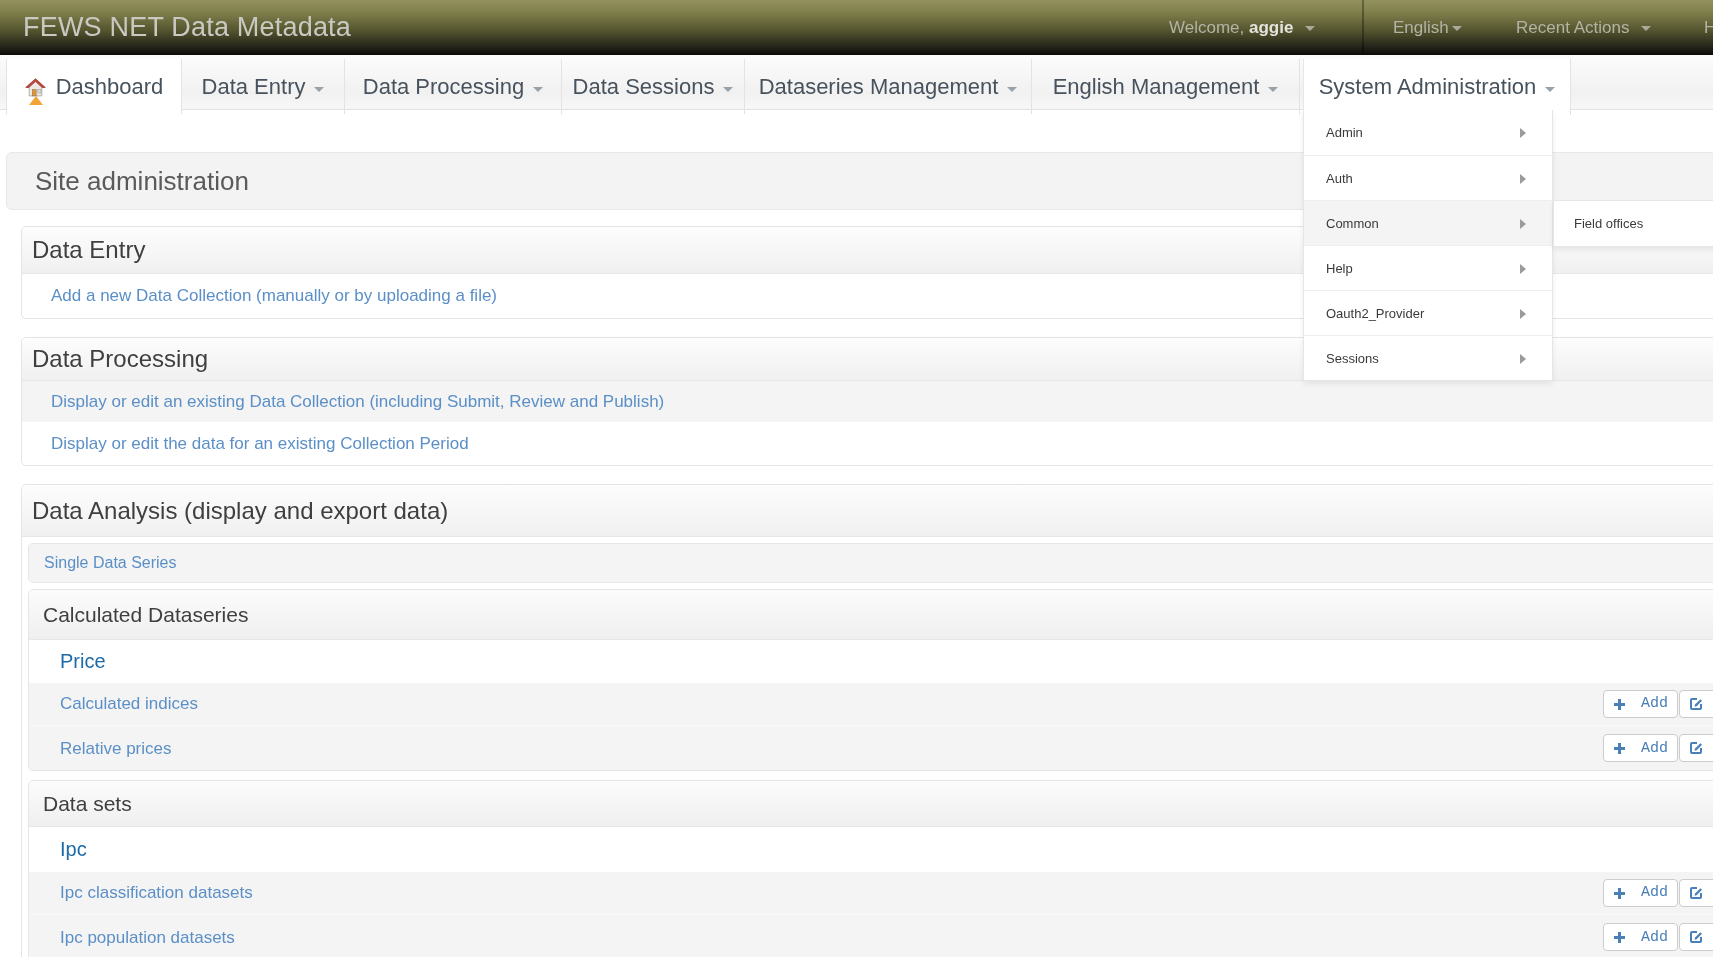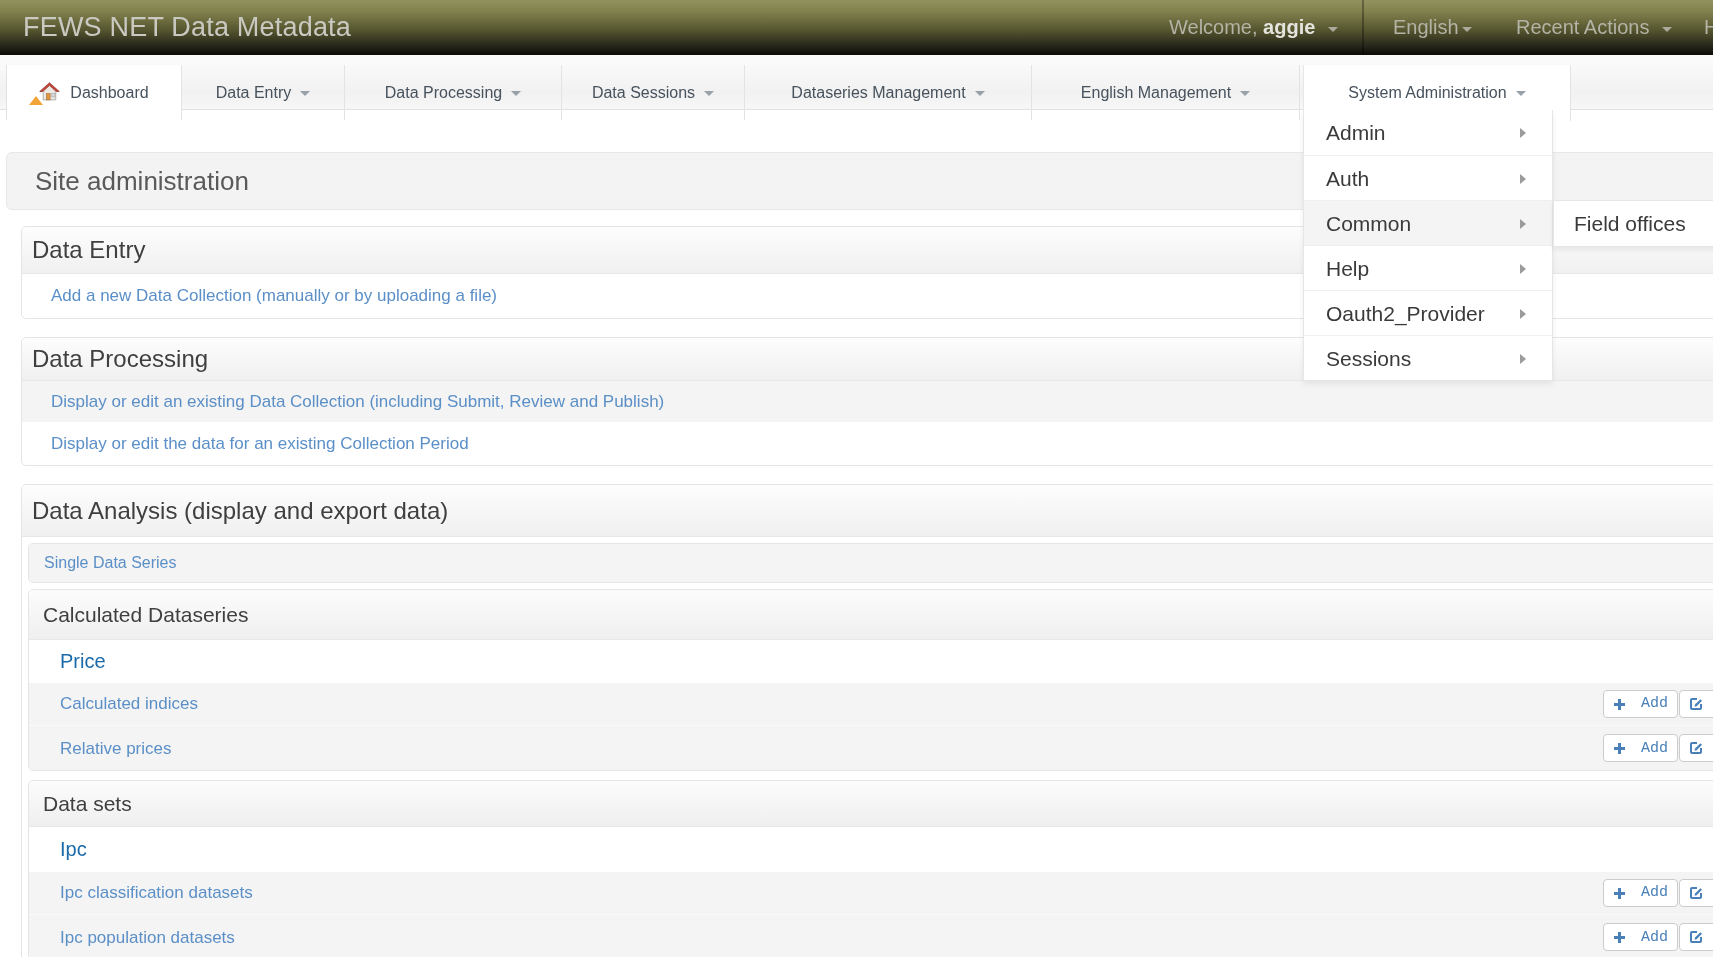--- a/index.html
+++ b/index.html
@@ -13,62 +13,62 @@
   .topbar {
     position:absolute; left:0; top:0; width:1713px; height:55px;
     background:linear-gradient(180deg,#93925f 0%,#82824e 20%,#55552f 55%,#24241a 85%,#0c0c07 100%);
     z-index:50;
   }
   .brand {
     position:absolute; left:23px; top:0; line-height:55px;
     font-size:27px; color:#c9c9c2; letter-spacing:0.2px; white-space:nowrap;
   }
   .topbar-item {
-    position:absolute; top:0; line-height:55px; font-size:20px;
+    position:absolute; top:0; line-height:55px; font-size:17px;
     color:#b3b3a6; white-space:nowrap; cursor:pointer;
   }
   .topbar-item b { color:#e4e4de; font-weight:bold; }
   .caret-dn {
     display:inline-block; width:0; height:0; margin-left:7px; vertical-align:2px;
     border-left:5px solid transparent; border-right:5px solid transparent;
     border-top:5px solid #a9a99c;
   }
   .topbar-divider {
     position:absolute; top:0; width:2px; height:55px;
     background:rgba(0,0,0,0.30);
   }
   
   .navbar {
     position:absolute; left:0; top:55px; width:1713px; height:55px;
     background:linear-gradient(180deg,#fcfcfc 0%,#f1f1f1 70%,#f7f7f7 100%);
     border-bottom:1px solid #e2e2e2; z-index:60;
   }
   .tab {
-    position:absolute; top:10px; height:55px; line-height:55px; text-align:center;
-    font-size:16px; color:#47525d; white-space:nowrap; cursor:pointer;
+    position:absolute; top:4px; height:55px; line-height:55px; text-align:center;
+    font-size:22px; color:#47525d; white-space:nowrap; cursor:pointer;
     border-right:1px solid #e3e3e3;
   }
   .tab .caret-dn { border-top-color:#98a0a8; margin-left:9px; }
   .tab.active { background:#ffffff; border-left:1px solid #e3e3e3; }
   .tab.open { background:#ffffff; border-left:1px solid #e7e7e7; height:56px; z-index:70; }
   .home-ico { display:inline-block; vertical-align:-3px; margin-right:10px; }
   .tab-marker {
     position:absolute; left:29px; top:96px; width:0; height:0;
     border-left:7px solid transparent; border-right:7px solid transparent;
     border-bottom:9px solid #f2a438; z-index:65;
   }
   
   .dropdown {
     position:absolute; left:1303px; top:110px; width:250px; z-index:100;
     background:#ffffff; border:1px solid #e6e6e6; border-top:none;
     box-shadow:0 3px 5px rgba(0,0,0,0.07);
   }
   .dd-item {
     position:relative; height:45px; line-height:45px; padding-left:22px;
-    font-size:21px; color:#3a3a3a; cursor:pointer; border-top:1px solid #efefef;
+    font-size:13px; color:#3a3a3a; cursor:pointer; border-top:1px solid #efefef;
     background:#ffffff;
   }
   .dd-item:first-child { border-top:none; }
   .dd-item.hover { background:#f4f4f4; }
   .arrow-rt {
     position:absolute; right:26px; top:18px; width:0; height:0;
     border-top:5px solid transparent; border-bottom:5px solid transparent;
     border-left:6px solid #9b9b9b;
   }
   .submenu {

